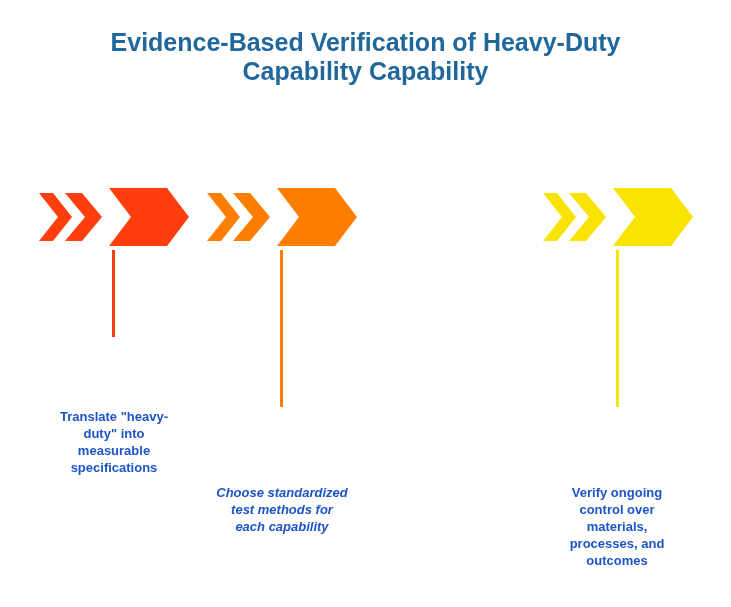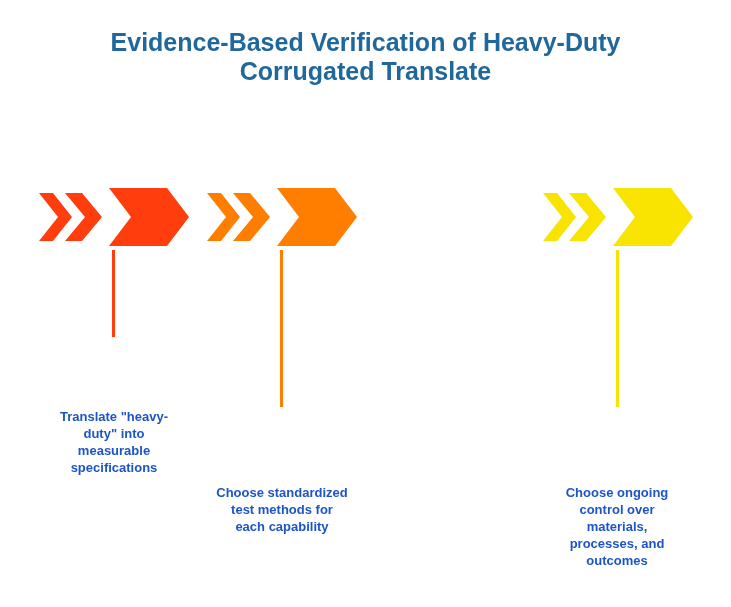--- a/index.html
+++ b/index.html
@@ -49,30 +49,30 @@
   .connector.long  { height: 157px; }
   .step-label {
     position: absolute;
     text-align: center;
     font-size: 13px;
     line-height: 17px;
     font-weight: bold;
   }
   
   .step-1 .step-label { top: 220px; left: 10px;  width: 130px; }
-  .step-2 .step-label { top: 296px; left: 9px;   width: 132px; }
+  .step-2 .step-label { top: 296px; left: 9px;   width: 132px; font-style: italic; }
   .step-3 .step-label { top: 220px; left: 11px;  width: 126px; }
   .step-4 .step-label { top: 296px; left: 11px;  width: 126px; }
 </style>
 </head>
 <body style="background: rgb(255, 255, 255);">
 
 <div id="canvas" style="background: rgb(255, 255, 255);">
 
-  <h1 class="title" style="color: rgb(32, 104, 155);">Evidence-Based Verification of Heavy-Duty Corrugated Translate</h1>
+  <h1 class="title" style="color: rgb(32, 104, 155);">Evidence-Based Verification of Heavy-Duty Capability Capability</h1>
 
   <div class="step step-1">
     <svg viewBox="0 0 150 58" style="color: rgb(255, 61, 13);">
       <polygon fill="currentColor" points="0,5 14,5 33,29 14,53 0,53 19,29"></polygon>
       <polygon fill="currentColor" points="26,5 43,5 63,29 43,53 26,53 46,29"></polygon>
       <polygon fill="currentColor" points="70,0 128,0 150,29 128,58 70,58 92,29"></polygon>
     </svg>
     <div class="connector short" style="background: rgb(255, 61, 13);"></div>
     <div class="step-label" style="color: rgb(29, 85, 200);">Translate "heavy-duty" into measurable specifications</div>
   </div>
@@ -88,16 +88,16 @@
   </div>
 
 
   <div class="step step-4">
     <svg viewBox="0 0 150 58" style="color: rgb(248, 228, 0);">
       <polygon fill="currentColor" points="0,5 14,5 33,29 14,53 0,53 19,29"></polygon>
       <polygon fill="currentColor" points="26,5 43,5 63,29 43,53 26,53 46,29"></polygon>
       <polygon fill="currentColor" points="70,0 128,0 150,29 128,58 70,58 92,29"></polygon>
     </svg>
     <div class="connector long" style="background: rgb(248, 228, 0);"></div>
-    <div class="step-label" style="color: rgb(29, 85, 200);">Choose ongoing control over materials, processes, and outcomes</div>
+    <div class="step-label" style="color: rgb(29, 85, 200);">Verify ongoing control over materials, processes, and outcomes</div>
   </div>
 
 </div>
 
 </body></html>

